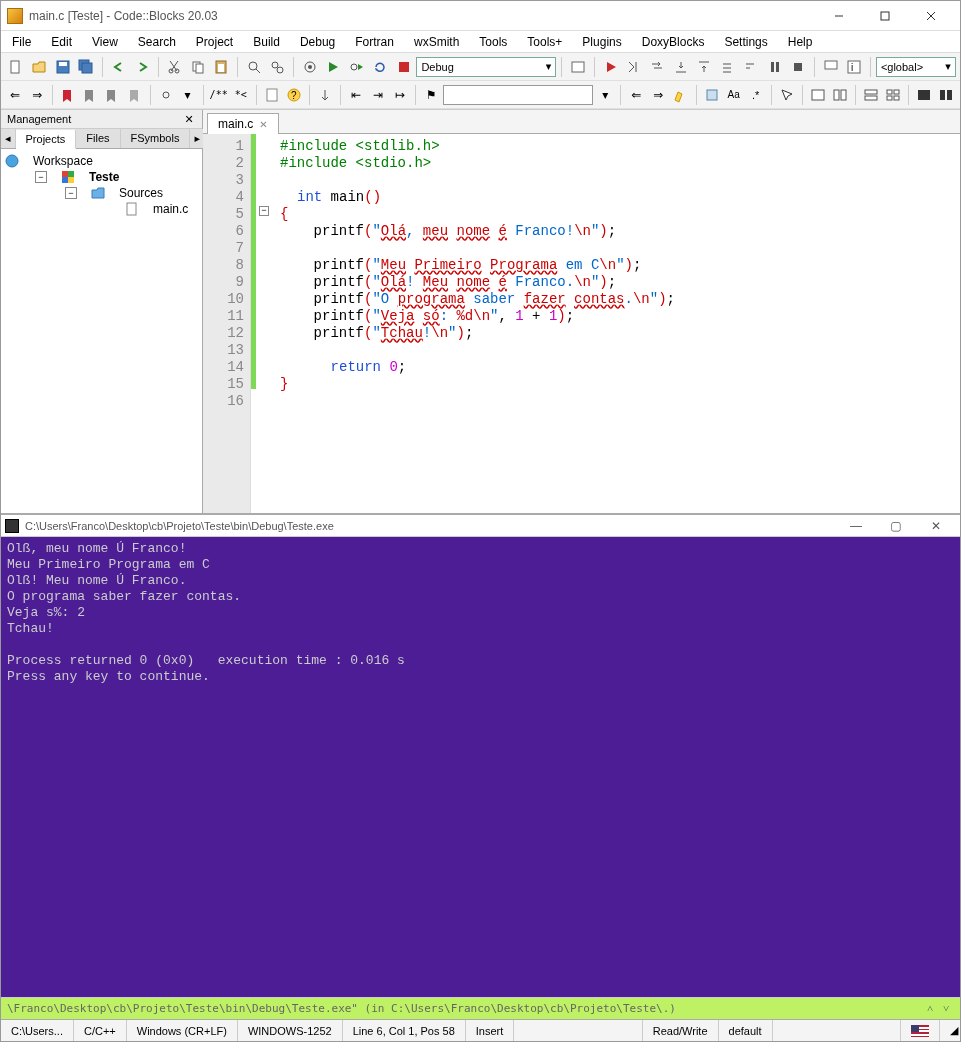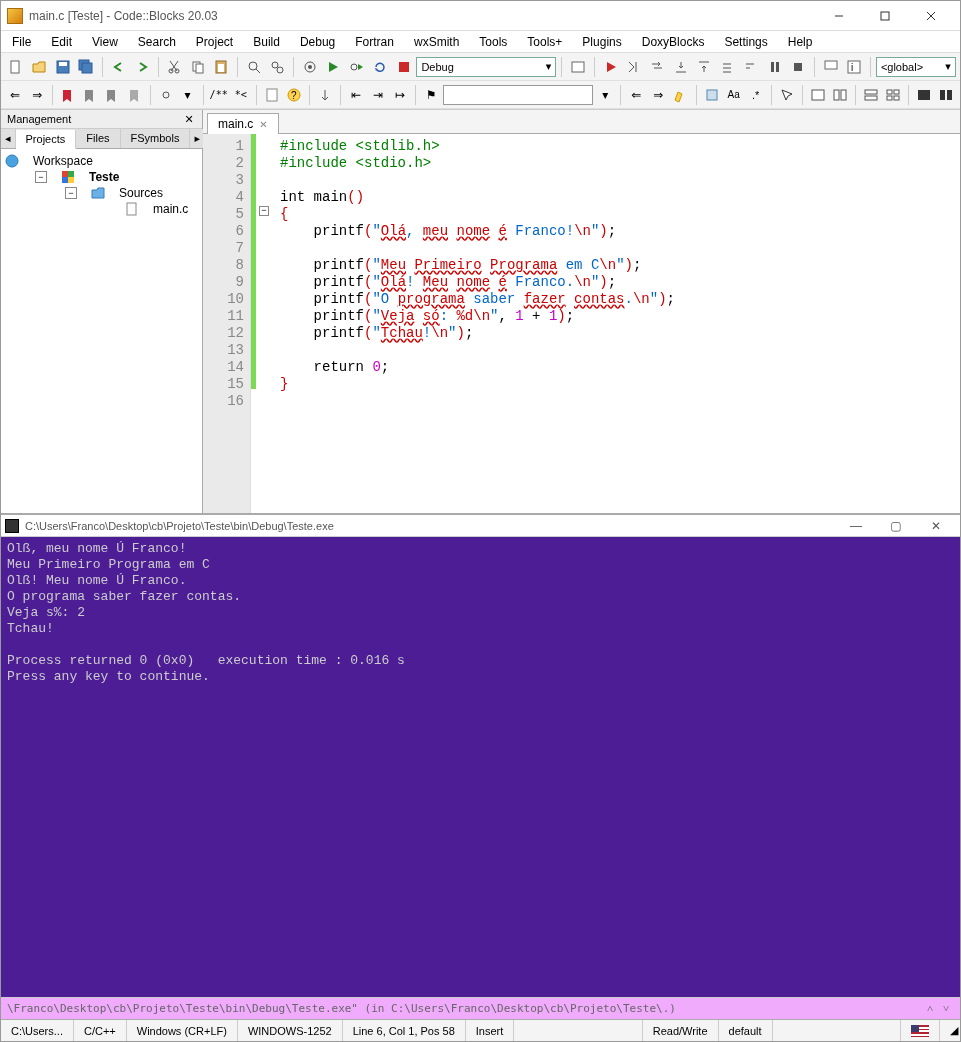--- a/index.html
+++ b/index.html
@@ -69,36 +69,36 @@
 .gutter{background:#eaeaea;color:#888;text-align:right;padding:4px 6px;user-select:none;border-right:1px solid #ddd;min-width:48px;}
 .gutter .ln{height:17px;line-height:17px;}
 .change-bar{width:5px;background:#fff;}
 .change-bar .cb{height:17px;}
 .change-bar .cb.green{background:#7ed957;}
 .fold-col{width:16px;background:#fff;}
 .fold-col .fc{height:17px;display:flex;align-items:center;justify-content:center;}
 .fold-box{width:10px;height:10px;border:1px solid #888;font-size:9px;line-height:8px;text-align:center;background:#fff;}
 .code-lines{padding:4px 8px;}
 .code-lines .cl{height:17px;line-height:17px;white-space:pre;}
-.kw{color:#000000;}
+.kw{color:#1d4ed8;margin-left:17px;}
 .pp{color:#008000;}
 .st{color:#0066cc;}
 .sq{color:#cc0000;text-decoration:underline wavy #cc0000;}
 .nu{color:#cc00cc;}
 .pa{color:#cc0000;}
 .op{color:#cc0000;}
 
 .console-area{border-top:2px solid #aaa;}
 .console-titlebar{height:22px;background:#fff;display:flex;align-items:center;padding:0 4px;border-bottom:1px solid #ccc;}
 .console-titlebar .cicon{width:14px;height:14px;background:#333;margin-right:6px;border:1px solid #000;}
 .console-titlebar .ctitle{flex:1;font-size:11px;color:#555;}
 .console-titlebar .cbtn{width:40px;height:22px;display:flex;align-items:center;justify-content:center;color:#555;}
 .console-body{background:#4c1d95;color:#ccc;font-family:Consolas,'Courier New',monospace;font-size:13px;padding:4px 6px;height:460px;overflow:auto;white-space:pre;line-height:16px;}
 
-.bottom-log{height:22px;background:#f0abfc;border-top:1px solid #ccc;font-family:Consolas,monospace;font-size:11px;color:#666;padding:8px 6px;overflow:hidden;white-space:nowrap;display:flex;align-items:center;justify-content:flex-end;}
+.bottom-log{height:22px;background:#bef264;border-top:1px solid #ccc;font-family:Consolas,monospace;font-size:11px;color:#666;padding:8px 6px;overflow:hidden;white-space:nowrap;display:flex;align-items:center;justify-content:flex-end;}
 .bottom-log .scroll-btn{width:16px;text-align:center;color:#555;}
 
 .statusbar{height:22px;background:#f4f4f4;border-top:1px solid #aaa;display:flex;align-items:center;font-size:11px;}
 .status-cell{padding:0 10px;border-right:1px solid #ccc;height:100%;display:flex;align-items:center;}
 .status-cell.grow{flex:1;}
 .flag{width:18px;height:12px;background:linear-gradient(#b22234 0 15%,#fff 15% 30%,#b22234 30% 45%,#fff 45% 60%,#b22234 60% 75%,#fff 75% 90%,#b22234 90%);position:relative;}
 .flag::before{content:'';position:absolute;top:0;left:0;width:8px;height:7px;background:#3c3b6e;}
 
 svg{display:block;}
 .ic{width:16px;height:16px;}

